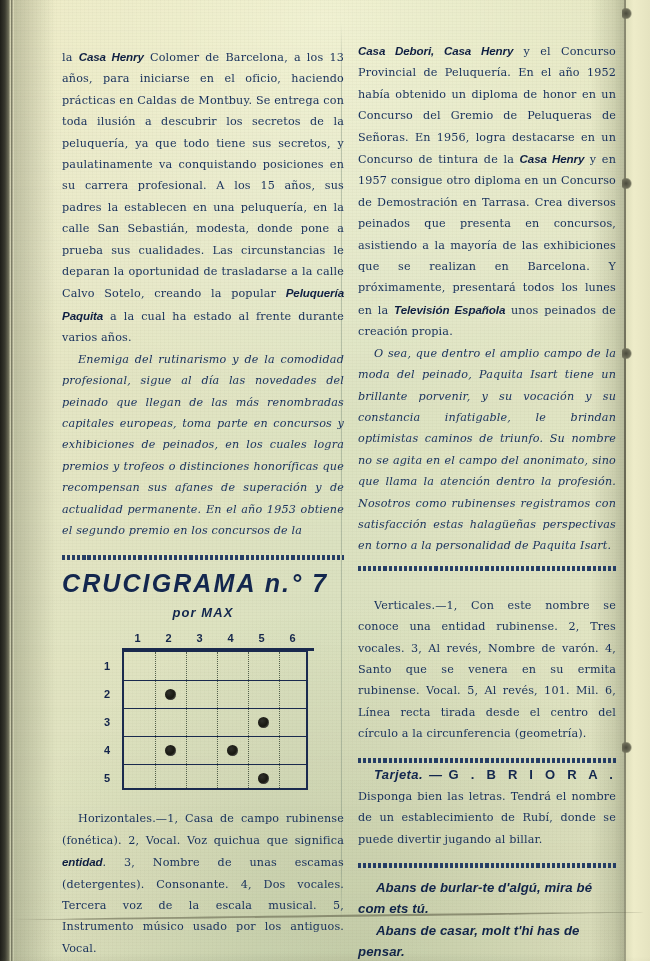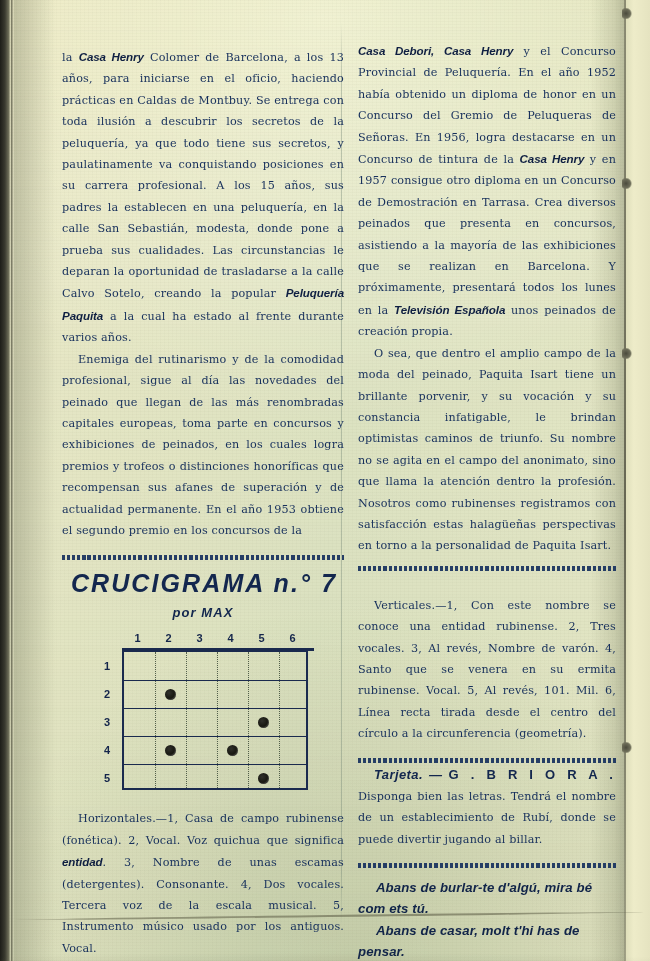--- a/index.html
+++ b/index.html
@@ -111,21 +111,21 @@
   .script {
     font-family: "DejaVu Serif", serif;
     font-size: 11.2px;
     line-height: 21.4px;
     text-align: justify;
     color: #17305c;
     letter-spacing: .15px;
     font-synthesis: none;
   }
   .script p { margin: 0; }
-  .script p + p { margin-top: 0; }
+  .script p + p { margin-top: 0; font-style: italic; }
   .indent { text-indent: 16px; }
 
   .bb { 
     font-family: "Liberation Sans", sans-serif;
     font-weight: bold;
     font-style: italic;
     font-size: 11.6px;
     letter-spacing: -0.1px;
     color:#0f1f42;
   }
@@ -150,21 +150,20 @@
   }
 
   
   .cruci-title {
     font-family: "Liberation Sans", sans-serif;
     font-weight: bold;
     font-style: italic;
     font-size: 25px;
     letter-spacing: 2.1px;
     color: #13274e;
-    text-align: center;
     margin-top: 9px;
   }
   .cruci-title .num { letter-spacing: 0px; }
   .cruci-by {
     font-family: "Liberation Sans", sans-serif;
     font-weight: bold;
     font-style: italic;
     font-size: 13px;
     letter-spacing: 1.1px;
     color: #13274e;

